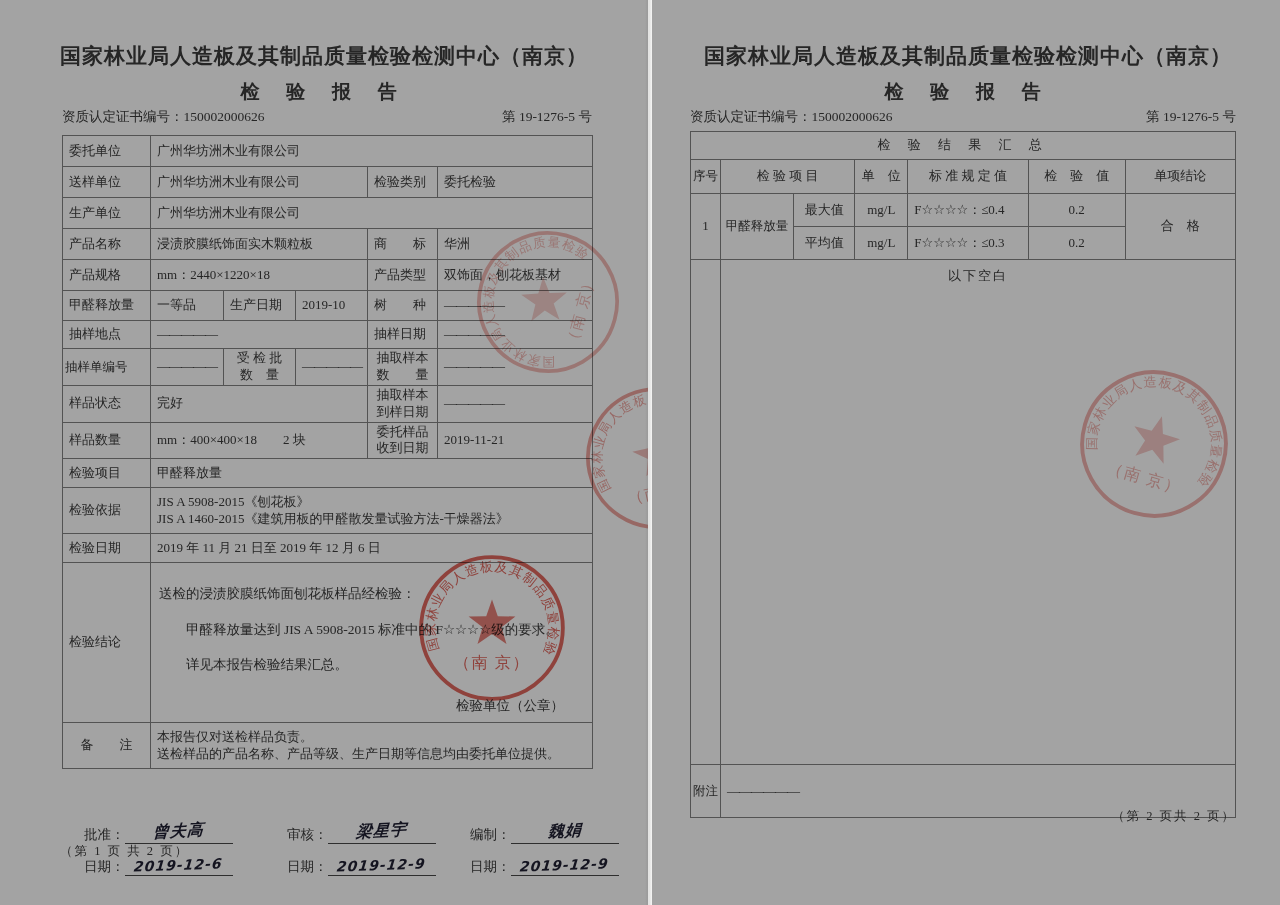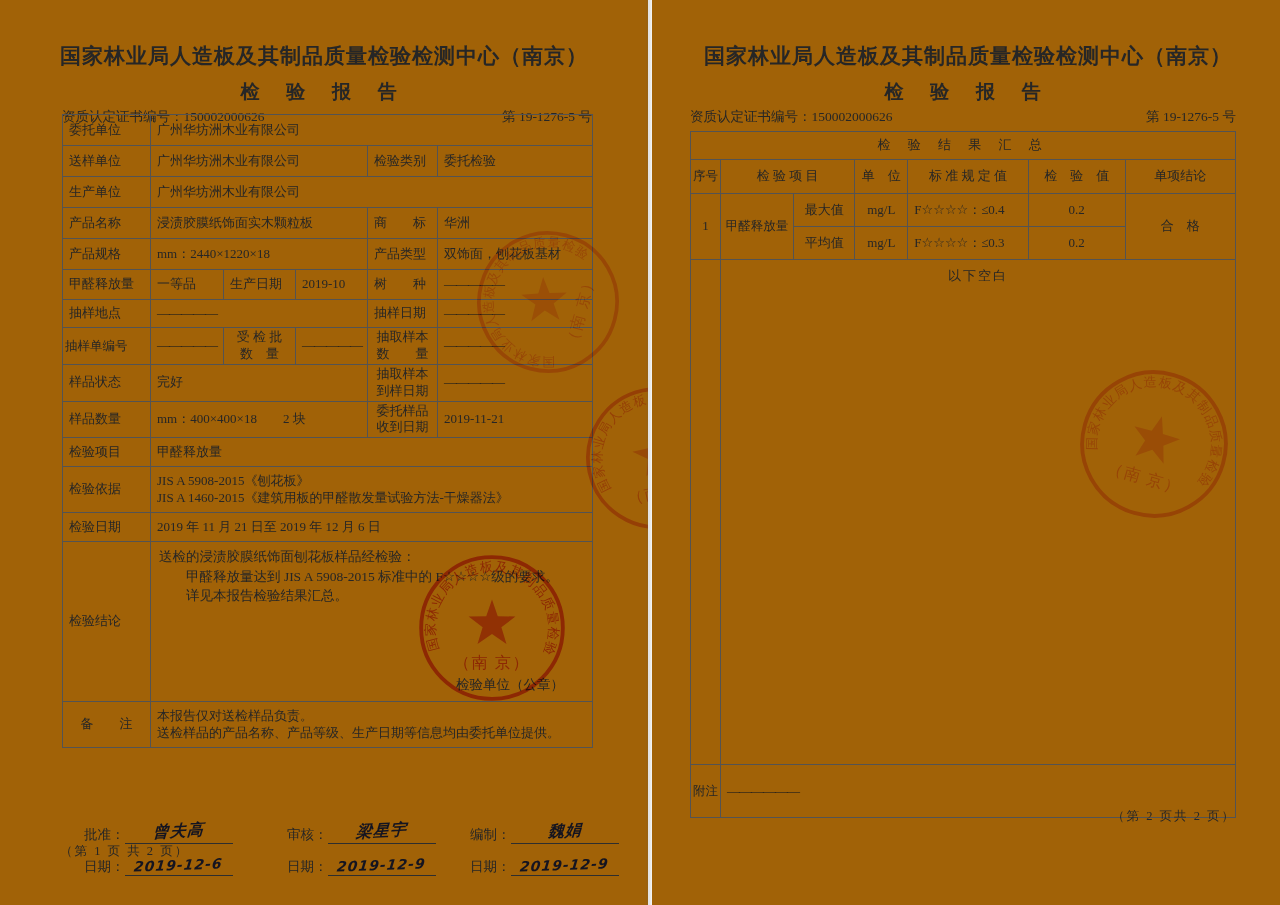--- a/index.html
+++ b/index.html
@@ -1,44 +1,44 @@
 <!DOCTYPE html>
 <html><head>
 <meta charset="utf-8">
 <style>
   html,body{margin:0;padding:0;}
   body{
     width:1280px;height:905px;position:relative;background:#fdfdfc;
     font-family:"Liberation Serif","DejaVu Serif","DejaVu Sans",serif;
     color:#262626;overflow:hidden;
   }
-  .page{position:absolute;top:0;height:905px;background:#a16207;overflow:hidden;}
+  .page{position:absolute;top:0;height:905px;background:#a3a3a3;overflow:hidden;}
   #page1{left:0;width:648px;}
   #page2{left:652px;width:628px;}
   .seam{position:absolute;left:645px;top:0;width:8px;height:905px;
     background:linear-gradient(to right,rgba(0,0,0,0),rgba(90,90,90,.18),rgba(0,0,0,0));}
   .org-title{position:absolute;top:42px;text-align:center;font-size:21px;font-weight:bold;letter-spacing:1px;}
   .report-title{position:absolute;top:79px;text-align:center;font-size:19px;font-weight:bold;letter-spacing:11px;}
   .cert-row{position:absolute;top:108px;display:flex;justify-content:space-between;font-size:13.5px;}
   #page1 .org-title{left:28px;width:592px;}
   #page1 .report-title{left:28px;width:592px;}
   #page1 .cert-row{left:62px;width:530px;}
   #page2 .org-title{left:36px;width:560px;}
   #page2 .report-title{left:36px;width:560px;}
   #page2 .cert-row{left:38px;width:546px;}
   table.doc{border-collapse:collapse;table-layout:fixed;position:absolute;background:transparent;}
   table.doc td{border:1px solid #535353;font-size:13px;padding:1px 6px;vertical-align:middle;
     overflow:hidden;line-height:1.3;}
-  #t1{left:62px;top:114px;width:530px;}
+  #t1{left:62px;top:135px;width:530px;}
   #t2{left:38px;top:131px;width:546px;}
   .ml{white-space:pre-line;text-align:center;padding:1px 2px !important;font-size:12.5px;line-height:1.2;}
   .ctr{text-align:center;margin-top:37px;}
   .dash{letter-spacing:-1px;color:#1d1d1d;}
   .concl-cell{vertical-align:top !important;position:relative;padding:4px 8px !important;}
-  .concl-line{font-size:13.5px;margin:2px 0;}
+  .concl-line{font-size:13.5px;margin:18px 0;}
   .indent{text-indent:2em;}
   .seal-caption{position:absolute;right:28px;bottom:8px;font-size:13.5px;}
   .sig-block{position:absolute;left:62px;top:812px;width:540px;height:70px;}
   .sig-col{position:absolute;top:0;width:170px;}
   .sig-col .line1,.sig-col .line2{display:flex;align-items:flex-end;height:32px;font-size:13.5px;}
   .sig-underline{display:inline-block;min-width:100px;border-bottom:1.4px solid #2e2e2e;
     text-align:center;padding:0 4px 1px 4px;}
   .hand{font-family:"DejaVu Sans",sans-serif;font-style:italic;font-weight:bold;display:inline-block;
     transform:rotate(-3deg) skewX(-6deg);font-size:16px;color:#141420;letter-spacing:1px;}
   .hand.date{font-size:14px;transform:rotate(-2deg) skewX(-8deg);}

